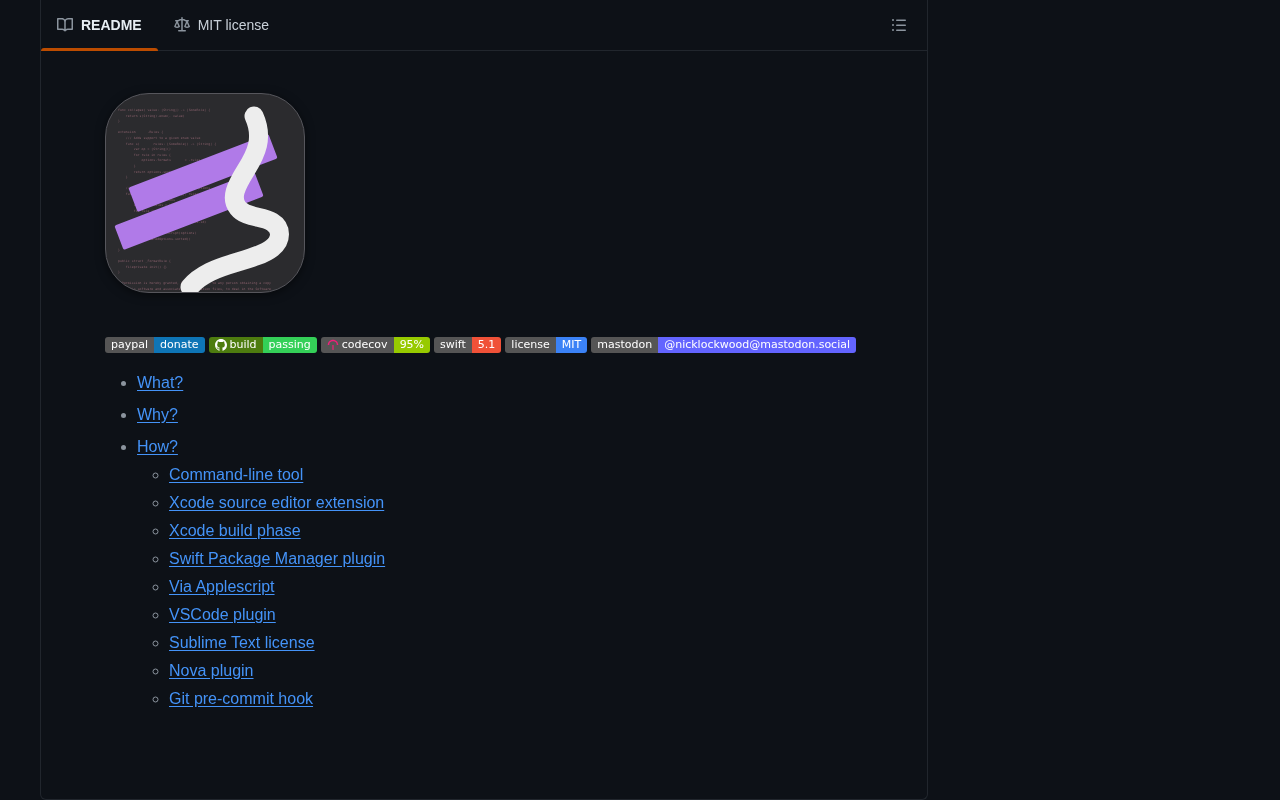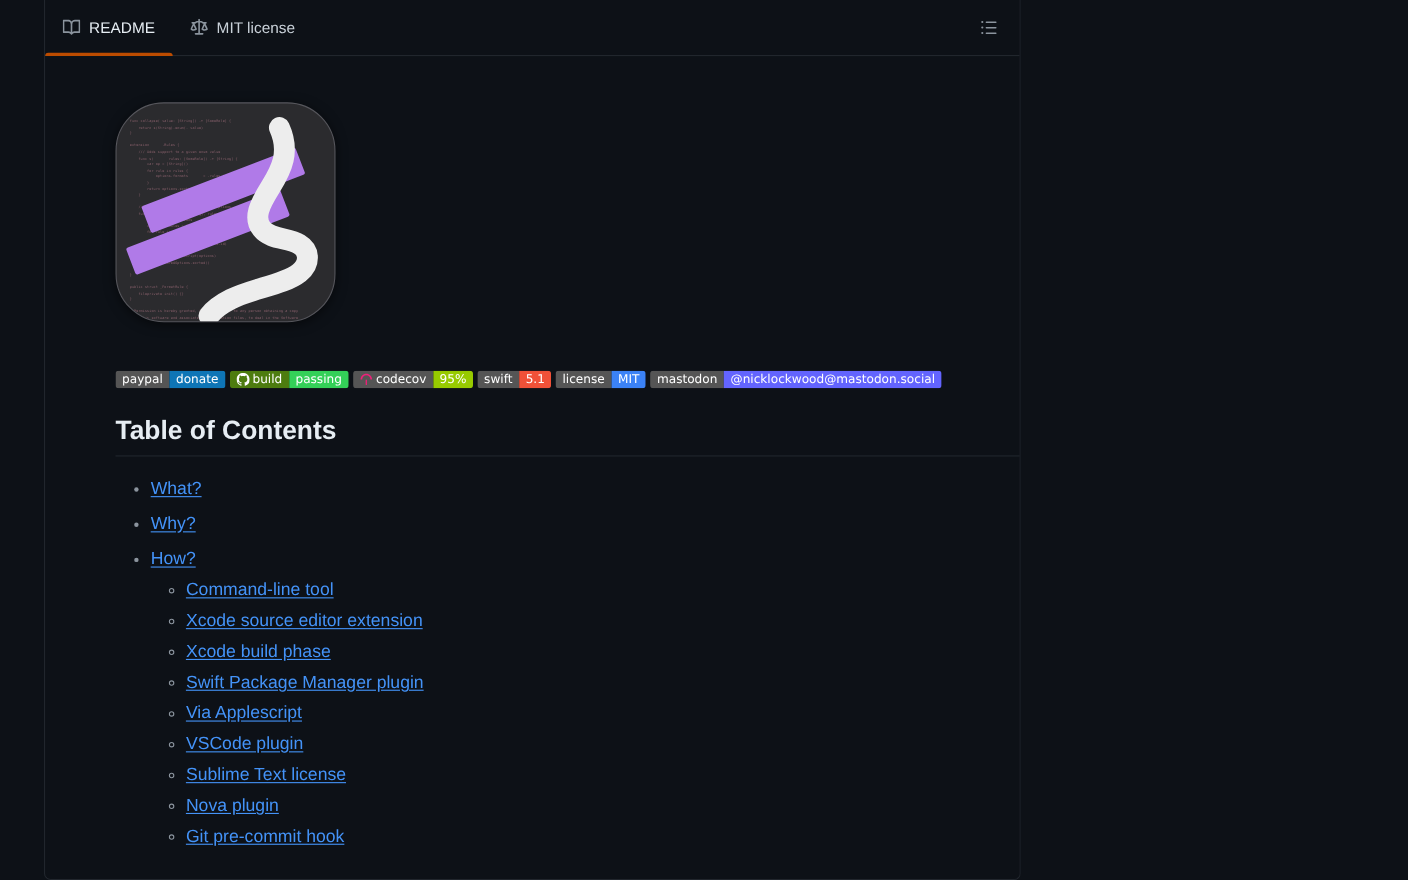--- a/index.html
+++ b/index.html
@@ -47,21 +47,21 @@
     position: relative;
     user-select: none;
   }
   .tab .tab-label {
     font-size: 14px;
     color: #c9d1d9;
     white-space: nowrap;
   }
   .tab.active .tab-label {
     color: #e6edf3;
-    font-weight: normal;
+    font-weight: bold;
   }
   .tab.active::after {
     content: "";
     position: absolute;
     left: 0;
     right: 0;
     bottom: -1px;
     height: 3px;
     background: #bc4c00;
     border-radius: 6px 6px 0 0;
@@ -321,21 +321,20 @@
         <span class="bl">license</span>
         <span class="br" style="background:#3b82f6">MIT</span>
       </span>
 
       <span class="badge">
         <span class="bl">mastodon</span>
         <span class="br" style="background:#6364ff">@nicklockwood@mastodon.social</span>
       </span>
     </div>
 
-    <h2 id="toc-title">Table of Contents</h2>
 
     <ul class="toc">
       <li>
         <a class="toclink" href="#">What?</a>
       </li>
       <li>
         <a class="toclink" href="#">Why?</a>
       </li>
       <li>
         <a class="toclink" href="#">How?</a>

